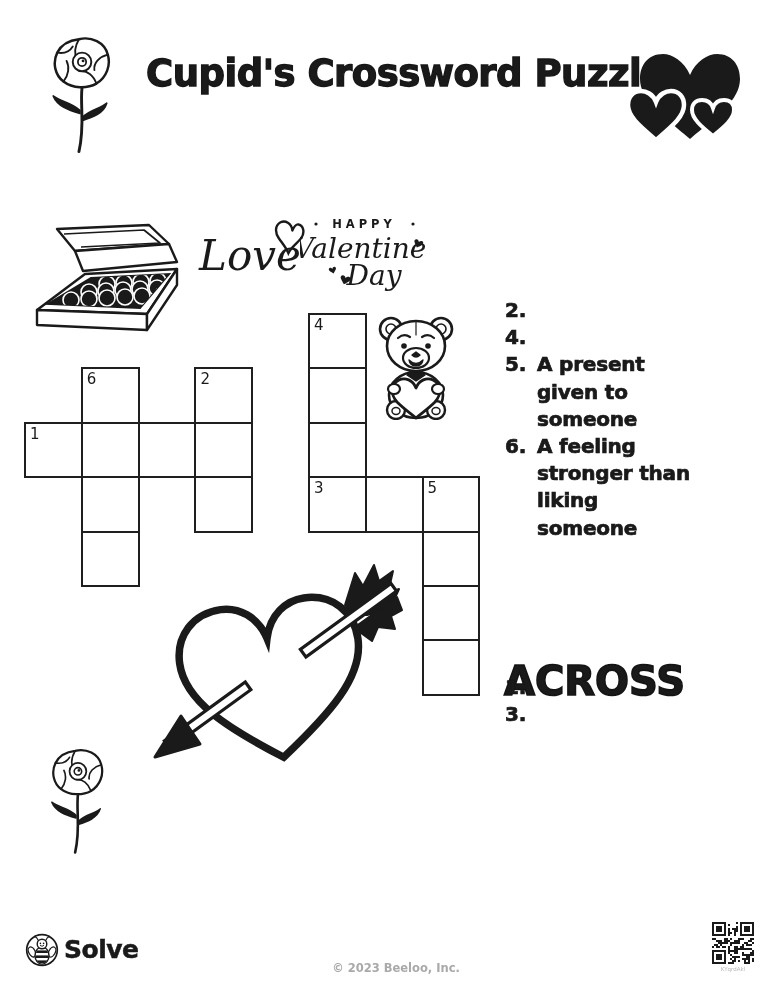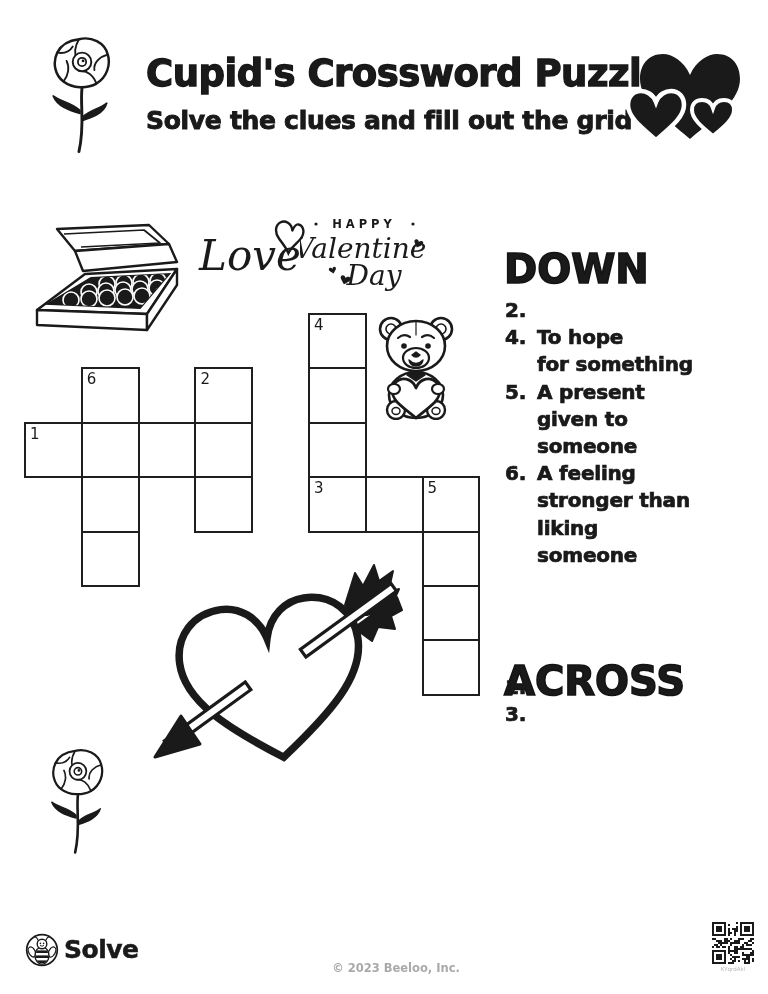--- a/index.html
+++ b/index.html
@@ -45,21 +45,20 @@
         <circle cx="34" cy="24" r="1.4" fill="#1a1a1a" stroke="none"></circle>
         <path d="M33,50 C31,68 36,86 30,112" stroke-width="2.8"></path>
         <path d="M31,72 C22,64 13,64 5,58 C9,68 20,72 31,75 Z" fill="#1a1a1a" stroke-width="1.5"></path>
         <path d="M33,79 C41,71 50,71 57,65 C54,75 43,79 33,82 Z" fill="#1a1a1a" stroke-width="1.5"></path>
       </g>
     </defs>
     <use href="#rose-art"></use>
   </svg>
 
   <div class="abs title">Cupid's Crossword Puzzle</div>
-  <div class="abs subtitle">Solve the clues and fill out the grid</div>
 
   <svg class="abs" style="left:620px;top:50px;" width="125" height="95" viewBox="0 0 125 95">
     <path d="M70,25 C64,11 52,4 43,4 C28,4 20,15 20,29 C20,50 42,65 70,89 C98,65 120,50 120,29 C120,15 112,4 97,4 C88,4 76,11 70,25 Z" fill="#1a1a1a"></path>
     <path d="M36,52 C33,44 26,41 21,41 C13,41 8,47 8,55 C8,67 21,77 36,90 C51,77 64,67 64,55 C64,47 59,41 51,41 C46,41 39,44 36,52 Z" fill="#1a1a1a" stroke="#ffffff" stroke-width="4.5"></path>
     <path d="M93,58 C91,52 86,50 82,50 C76,50 72,54 72,60 C72,69 82,77 93,86 C104,77 114,69 114,60 C114,54 110,50 104,50 C100,50 95,52 93,58 Z" fill="#1a1a1a" stroke="#ffffff" stroke-width="4"></path>
   </svg>
 
   <svg class="abs" style="left:27px;top:217px;" width="168" height="130" viewBox="0 0 168 130">
     <g stroke="#1a1a1a" stroke-width="2.4" stroke-linejoin="round" fill="#ffffff">
       <polygon points="30,12 122,8 142,27 48,34"></polygon>
@@ -164,28 +163,26 @@
       <div class="cell" style="left: 364.8px; top: 476.2px;"></div>
       <div class="cell" style="left: 421.6px; top: 476.2px;">
         <span class="cellnum">5</span>
       </div>
       <div class="cell" style="left: 80.8px; top: 530.6px;"></div>
       <div class="cell" style="left: 421.6px; top: 530.6px;"></div>
       <div class="cell" style="left: 421.6px; top: 585px;"></div>
       <div class="cell" style="left: 421.6px; top: 639.4px;"></div>
     </div>
 
-  <div class="heading" style="top:246px;">DOWN</div>
   <div class="clue-list" style="top:297px;" id="down-list">
       <div class="clue">
         <span class="clue-num">2.</span>
       </div>
       <div class="clue">
         <span class="clue-num">4.</span>
-        <span class="clue-text">To hope<br>for something</span>
       </div>
       <div class="clue">
         <span class="clue-num">5.</span>
         <span class="clue-text">A present<br>given to<br>someone</span>
       </div>
       <div class="clue">
         <span class="clue-num">6.</span>
         <span class="clue-text">A feeling<br>stronger than<br>liking<br>someone</span>
       </div>
     </div>

